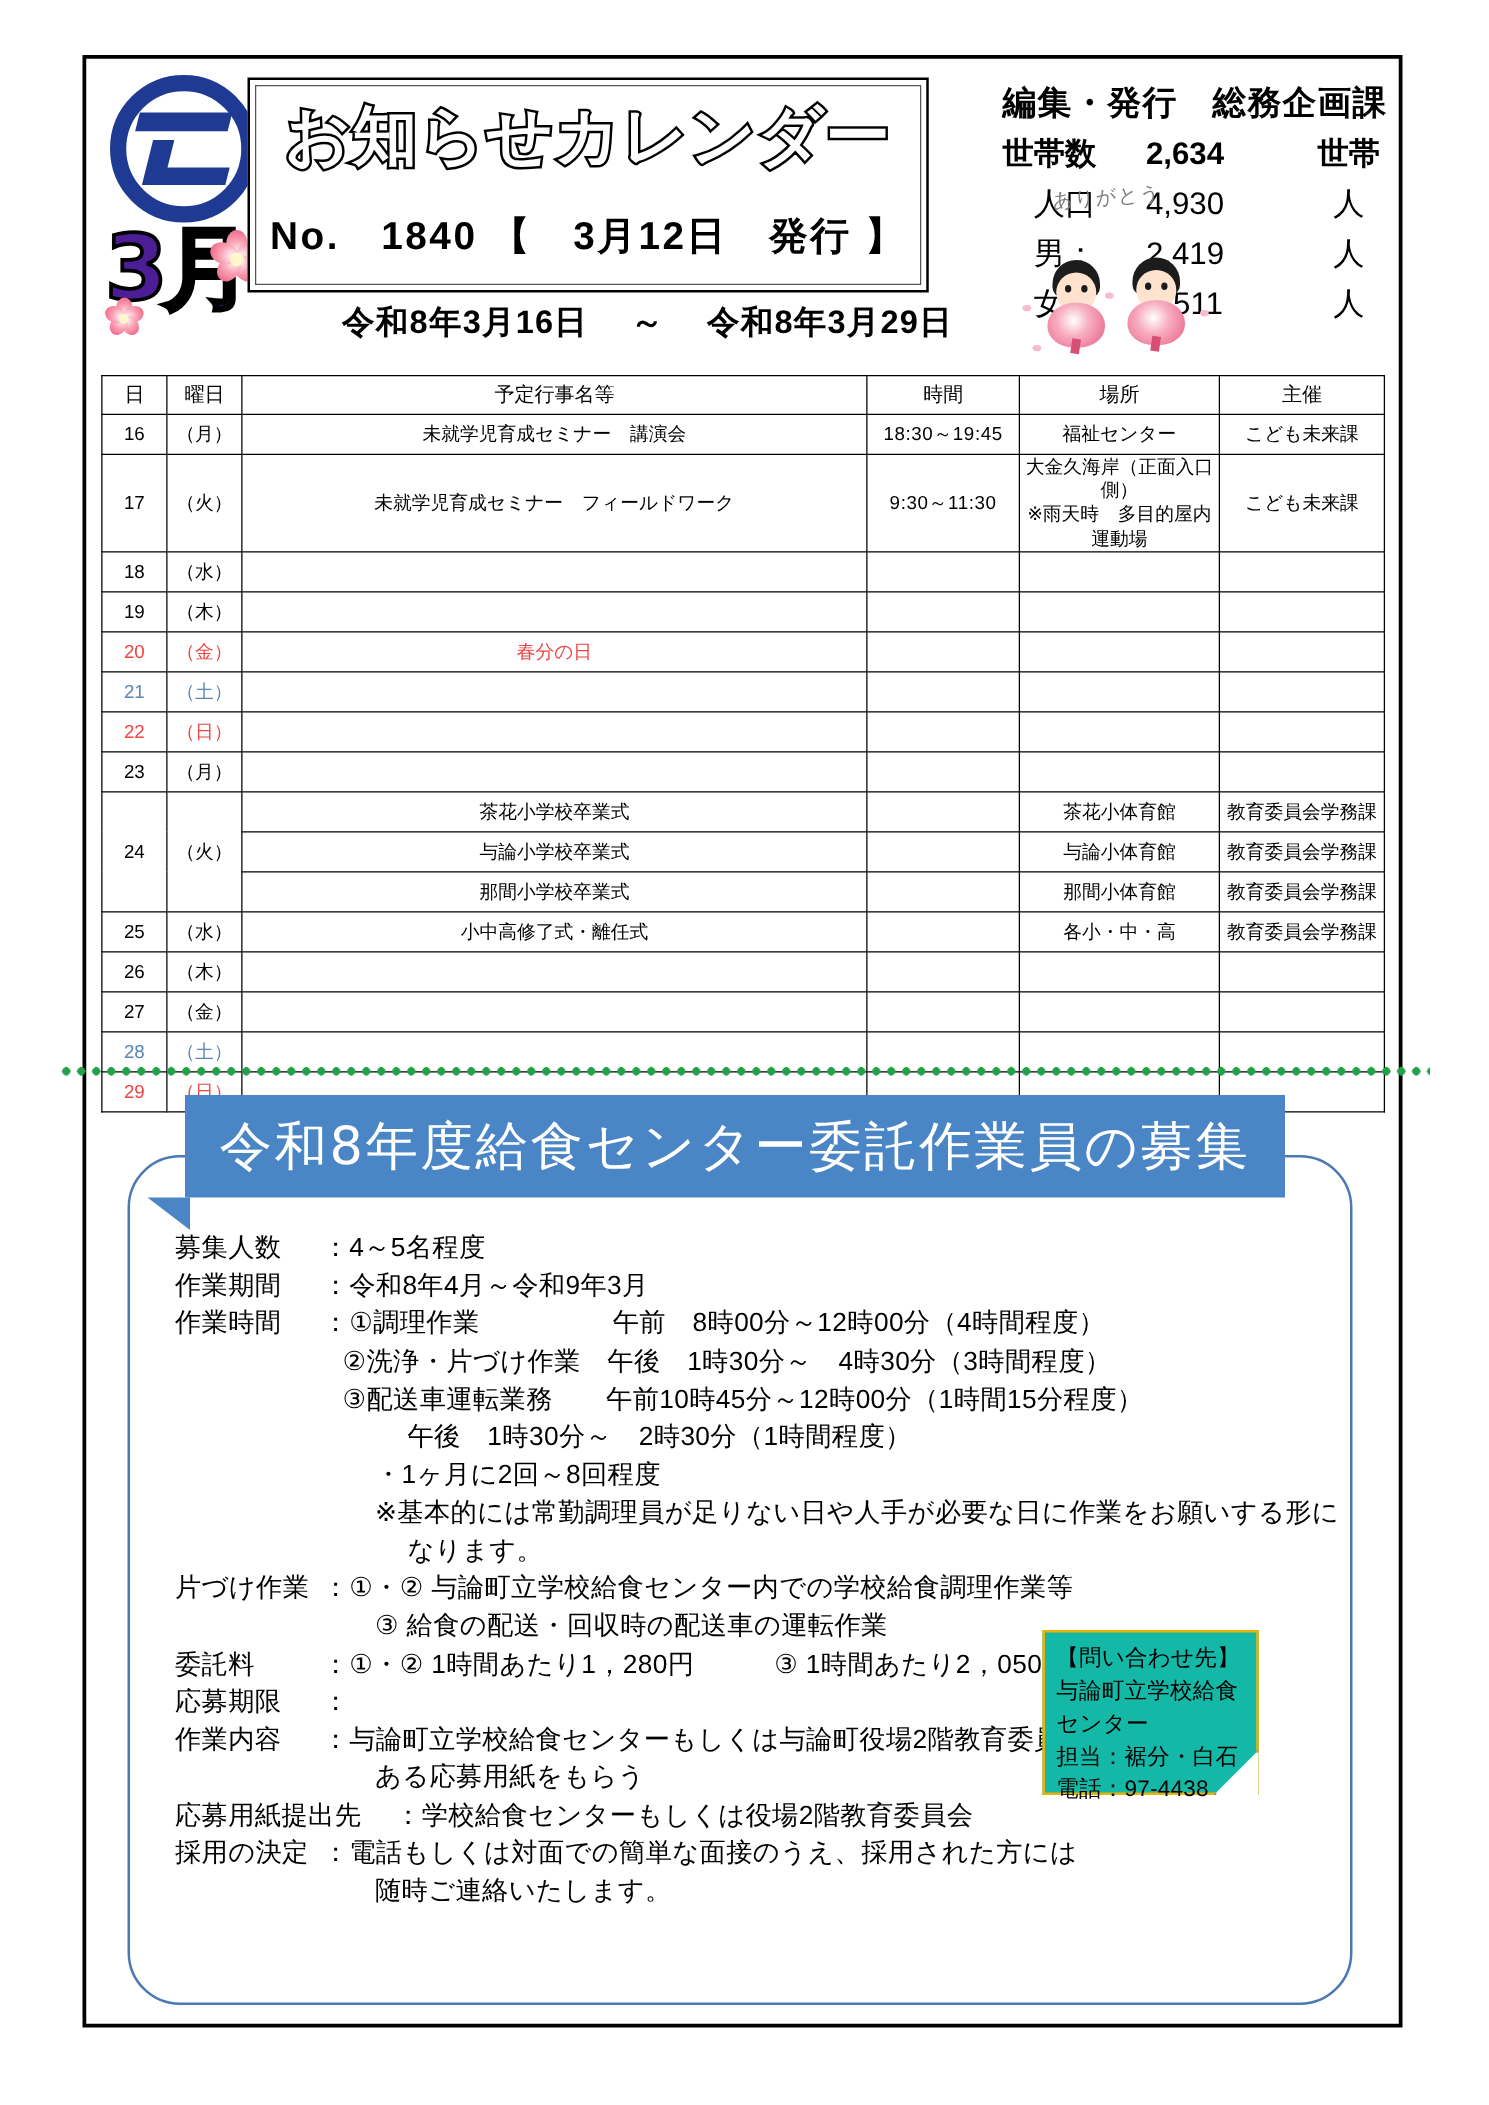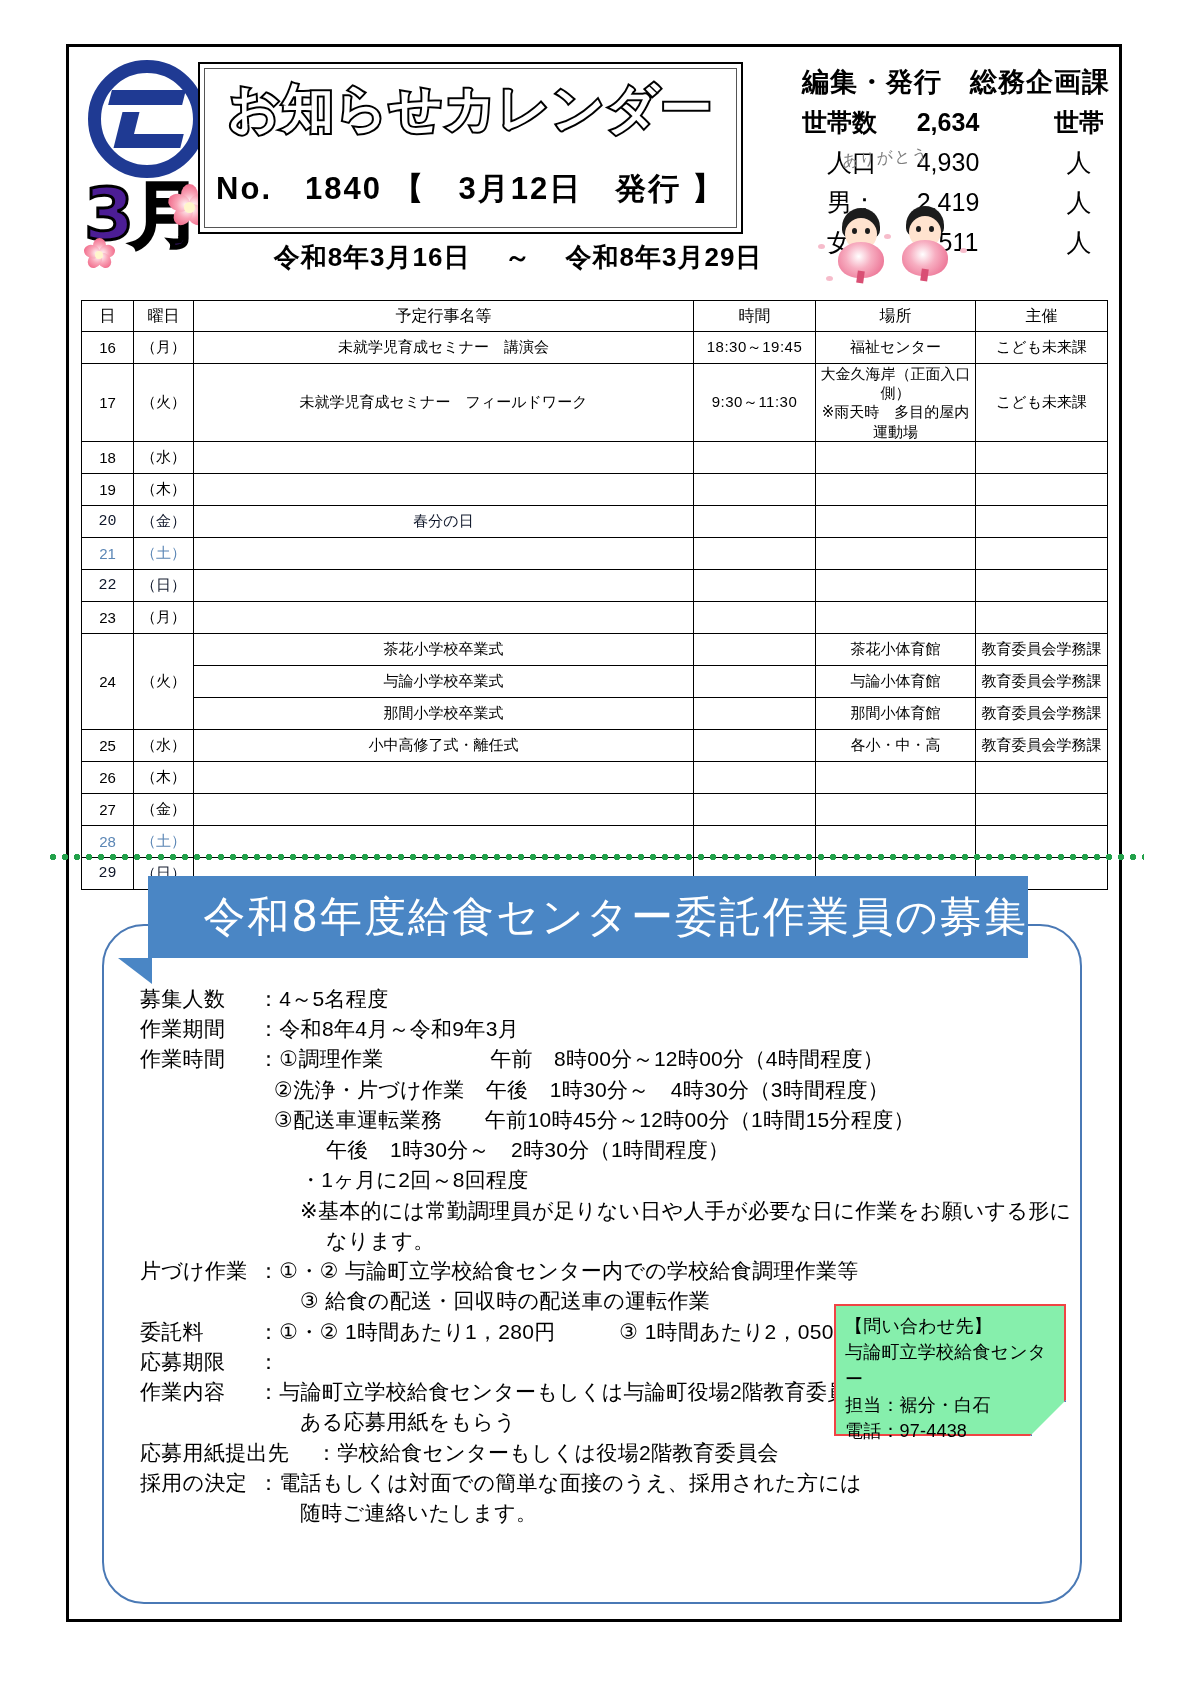--- a/index.html
+++ b/index.html
@@ -324,21 +324,21 @@
   }
   table.cal th {
     height: 30px;
     font-weight: 400;
     font-size: 16px;
   }
   table.cal td { height: 31px; }
   td.day, td.dow { font-size: 16px; }
   td.ev, td.loc, td.org { font-size: 15px; }
   td.time { font-size: 14px; letter-spacing: 0.5px; }
-  .c-red  { color: #0f172a; font-family: Liberation Mono, monospace; }
+  .c-red  { color: #ef4444; }
   .c-blue { color: #5b86b5; }
   .two-line { line-height: 1.28; font-size: 14px; }
   .row-tall td { height: 56px; }
 
   
   .dotted-div {
     position: absolute;
     left: 47px;
     top: 852px;
     width: 1097px;
@@ -375,21 +375,21 @@
     height: 82px;
     background: #4a86c5;
     z-index: 3;
   }
   .banner-text {
     position: absolute;
     left: 0; top: 0;
     width: 100%;
     height: 82px;
     line-height: 82px;
-    text-align: right;
+    text-align: center;
     color: #ffffff;
     font-size: 42px;
     font-weight: 400;
     letter-spacing: 2px;
     white-space: nowrap;
     font-family: "DejaVu Sans", sans-serif;
   }
   .banner-tail {
     position: absolute;
     left: 48px;
@@ -420,25 +420,25 @@
   .indent-1 { padding-left: 134px; white-space: pre; }
   .indent-2 { padding-left: 160px; white-space: pre; }
   .indent-3 { padding-left: 186px; white-space: pre; }
   .wide-label .blabel { width: 176px; flex: 0 0 176px; }
 
   
   .contact-box {
     position: absolute;
     left: 764px;
     top: 438px;
-    width: 232px;
+    width: 173px;
     height: 132px;
-    border: 2px solid #ef4444;
+    border: 2px solid #eab308;
     box-sizing: border-box;
-    background: #86efac;
+    background: #14b8a6;
     font-size: 18px;
     line-height: 1.46;
     padding: 7px 0 0 9px;
     letter-spacing: 0.2px;
   }
   .contact-fold {
     position: absolute;
     right: -2px;
     bottom: -2px;
     width: 34px;

